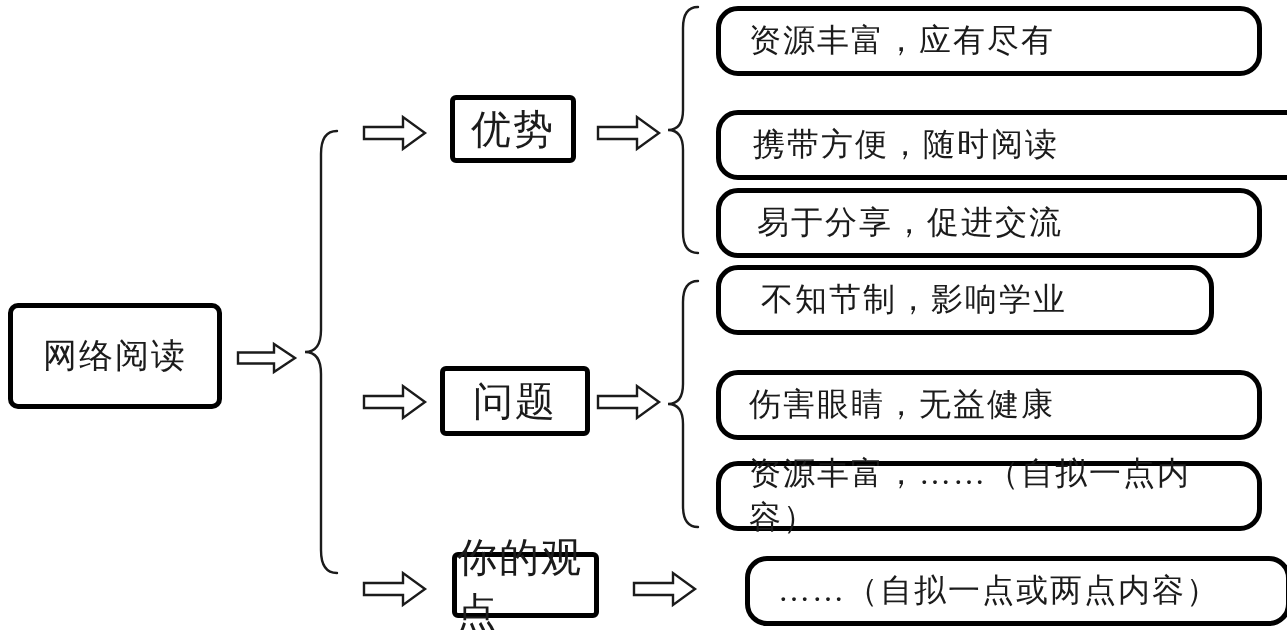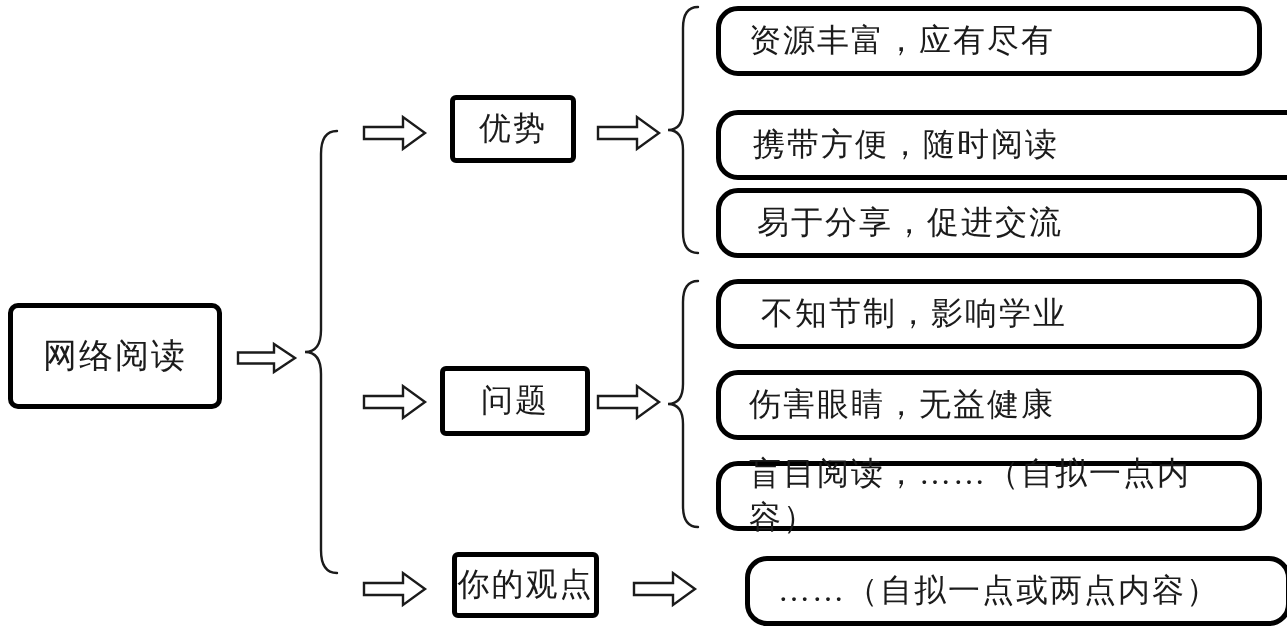--- a/index.html
+++ b/index.html
@@ -20,21 +20,21 @@
     box-sizing:border-box;
     letter-spacing:2px;
   }
   .node.leaf{
     justify-content:flex-start;
     padding-left:28px;
     border-radius:22px;
     font-size:32px;
   }
   .root-box{font-size:34px;border-radius:10px;}
-  .label-box{font-size:32px;border-radius:6px;font-family:Liberation Mono, monospace;}
+  .label-box{font-size:40px;border-radius:6px;font-family:Liberation Mono, monospace;}
   .arrow{position:absolute;display:block;}
   .brace{position:absolute;display:block;}
   svg{overflow:visible;}
 </style>
 </head>
 <body>
 
 <div class="canvas">
 
   <div class="node root-box" style="left:8px;top:303px;width:214px;height:106px;">
@@ -84,28 +84,28 @@
   </div>
 
   <svg class="arrow" style="left:596px;top:383px;" width="66" height="38" viewBox="0 0 66 38">
     <path d="M2 13 L41 13 L41 3 L63 19 L41 35 L41 25 L2 25 Z" fill="#ffffff" stroke="#1b1b1b" stroke-width="2.4"></path>
   </svg>
 
   <svg class="brace" style="left:660px;top:278px;" width="46" height="252" viewBox="0 0 46 252">
     <path d="M38 3 Q23 3 23 24 L23 106 Q23 126 8 126 Q23 126 23 146 L23 228 Q23 249 38 249" fill="none" stroke="#1b1b1b" stroke-width="2.4" stroke-linecap="round"></path>
   </svg>
 
-  <div class="node leaf" style="left:716px;top:279px;width:546px;height:70px;padding-left:40px;">
+  <div class="node leaf" style="left:716px;top:265px;width:498px;height:70px;padding-left:40px;">
     <span>不知节制，影响学业</span>
   </div>
   <div class="node leaf" style="left:716px;top:370px;width:546px;height:70px;">
     <span>伤害眼睛，无益健康</span>
   </div>
   <div class="node leaf" style="left:716px;top:461px;width:546px;height:70px;">
-    <span>盲目阅读，……（自拟一点内容）</span>
+    <span>资源丰富，……（自拟一点内容）</span>
   </div>
 
   <svg class="arrow" style="left:362px;top:570px;" width="66" height="38" viewBox="0 0 66 38">
     <path d="M2 13 L41 13 L41 3 L63 19 L41 35 L41 25 L2 25 Z" fill="#ffffff" stroke="#1b1b1b" stroke-width="2.4"></path>
   </svg>
 
   <div class="node label-box" style="left:452px;top:552px;width:147px;height:66px;justify-content:center;">
     <span>你的观点</span>
   </div>
 

